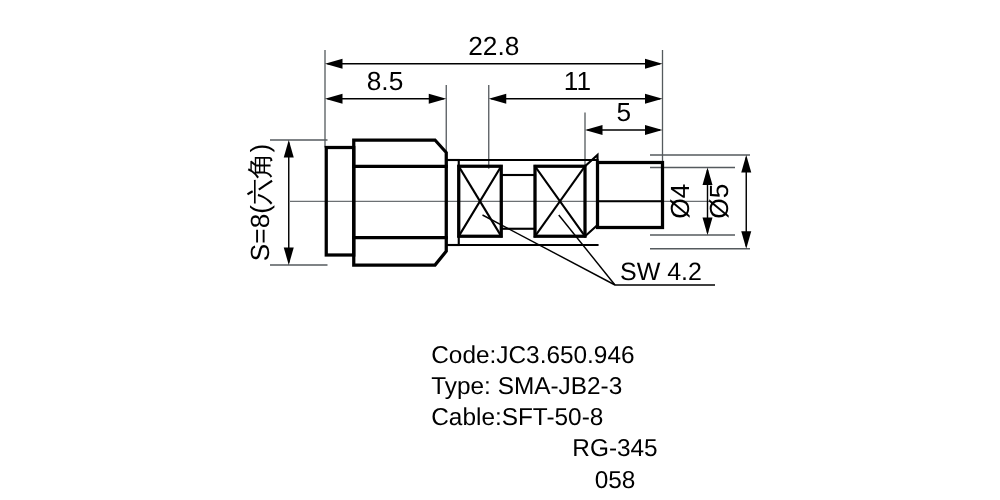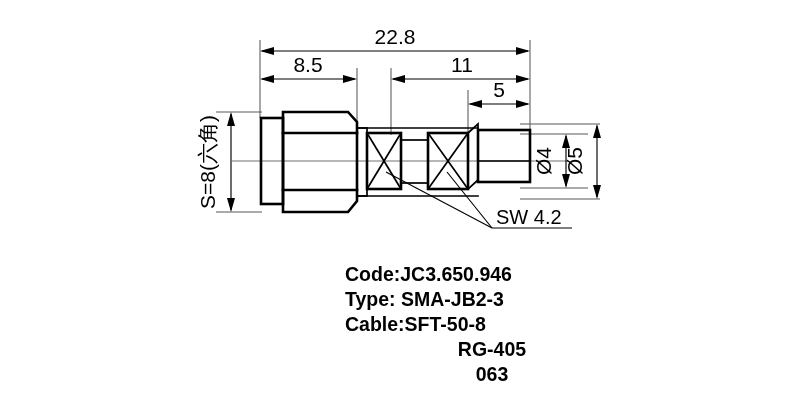--- a/index.html
+++ b/index.html
@@ -82,25 +82,24 @@
   }
   .vert-text {
     font-family: "Liberation Sans", sans-serif;
     font-size: 21px;
     fill: #000000;
     text-anchor: middle;
   }
   #spec-block {
     position: absolute;
     left: 345px;
-    top: 262px;
+    top: 272px;
     width: 260px;
     text-align: left;
     line-height: 25px;
-    font-weight: bold;
   }
   #spec-block .spec-row {
     display: block;
     font-family: "Liberation Sans", sans-serif;
     font-size: 19.5px;
     color: #000000;
     letter-spacing: 0px;
   }
   #spec-block .spec-row.indented {
     text-align: center;
@@ -227,17 +226,17 @@
       <line class="leader-line" x1="492" y1="228" x2="572" y2="228"></line>
       <text class="note-text" x="496" y="224">SW 4.2</text>
     </g>
 
   </svg>
 
   <div id="spec-block">
     <span class="spec-row">Code:JC3.650.946</span>
     <span class="spec-row">Type: SMA-JB2-3</span>
     <span class="spec-row">Cable:SFT-50-8</span>
-    <span class="spec-row indented">RG-405</span>
-    <span class="spec-row indented">063</span>
+    <span class="spec-row indented">RG-345</span>
+    <span class="spec-row indented">058</span>
   </div>
 
 </div>
 
 </body></html>

